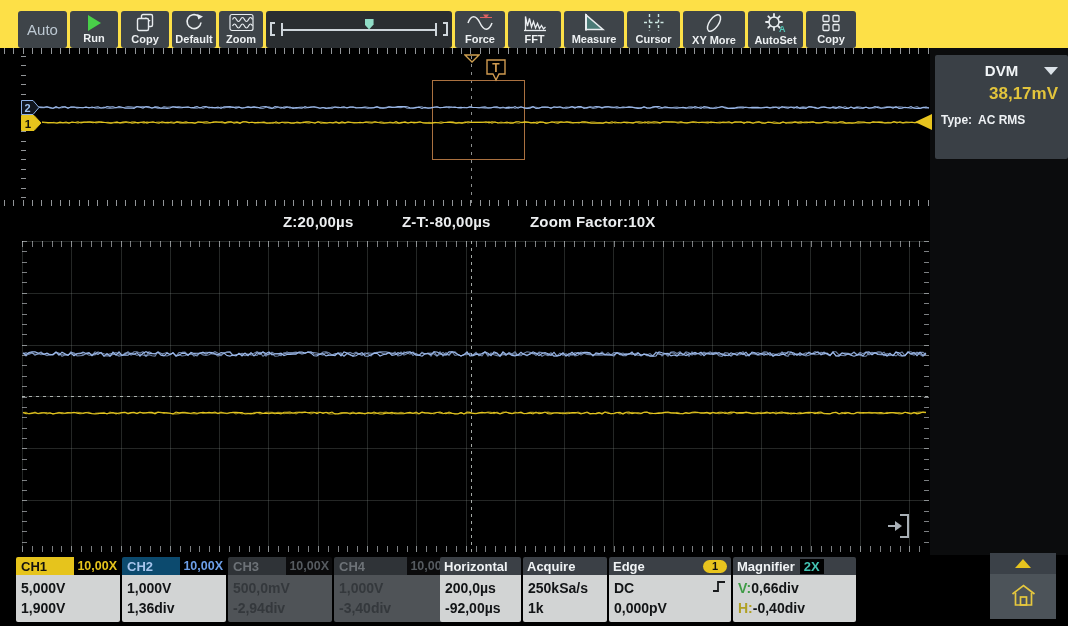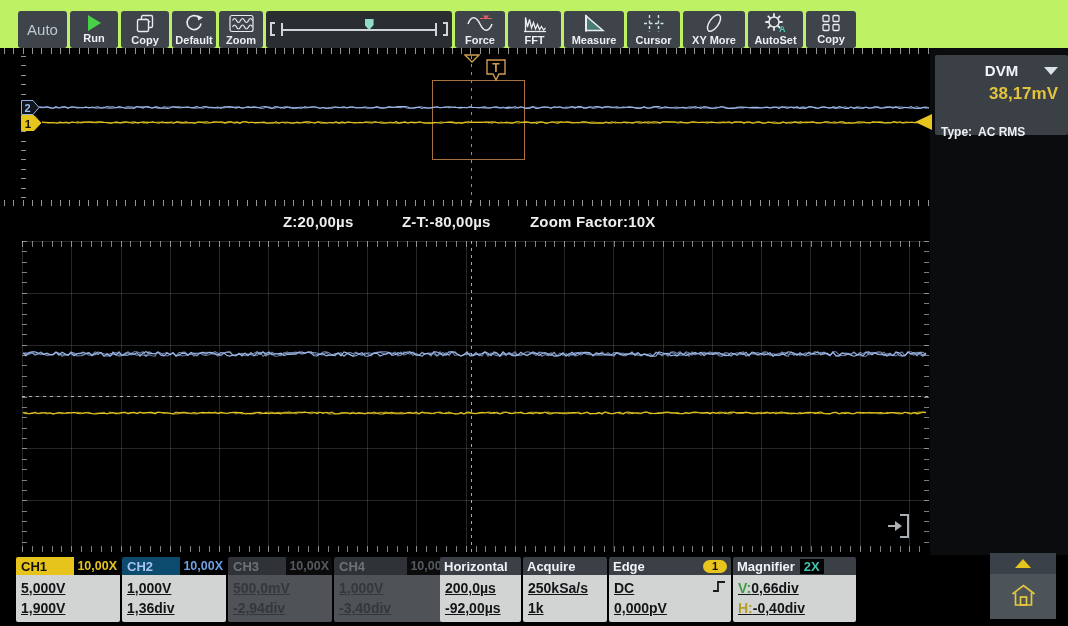--- a/index.html
+++ b/index.html
@@ -1,20 +1,20 @@
 <!DOCTYPE html>
 <html><head>
 <meta charset="utf-8">
 <style>
   html,body{margin:0;padding:0;background:#000;}
   .stage{position:relative;width:1068px;height:626px;background:#000;overflow:hidden;
          font-family:"Liberation Sans",sans-serif;-webkit-font-smoothing:antialiased;}
   
-  .toolbar{position:absolute;left:0;top:0;width:1068px;height:48px;background:#bef264;
-           display:flex;align-items:flex-end;padding:10px 12px 0 18px;gap:3px;box-sizing:border-box;}
+  .toolbar{position:absolute;left:0;top:0;width:1068px;height:48px;background:#fde047;
+           display:flex;align-items:center;padding:10px 12px 0 18px;gap:3px;box-sizing:border-box;}
   .tb-seg{height:37px;border-radius:3px;background:#3e4449;flex:0 0 auto;position:relative;}
   .btn{display:flex;flex-direction:column;align-items:center;justify-content:center;cursor:pointer;}
   .tb-label{font-size:11px;font-weight:bold;line-height:1;margin-top:2px;color:#eef1f3;}
   .auto-label{font-size:15px;color:#bcc8d2;}
   .w49{width:49px}.w48{width:48px}.w52{width:44px}.w50{width:50px}.w53{width:53px}
   .w60{width:60px}.w55{width:55px}.w62{width:62px}
   .icon{display:flex;align-items:center;justify-content:center;}
   .play-tri{width:0;height:0;border-left:13px solid #49d049;border-top:8px solid transparent;border-bottom:8px solid transparent;}
   
   .slider{width:186px;background:#2a2e31;}
@@ -42,35 +42,35 @@
   .vdash{position:absolute;left:471px;top:241px;width:1px;height:311px;
          background-image:repeating-linear-gradient(to bottom,rgba(205,212,208,.8) 0 3px,transparent 3px 7px);}
   .hdash{position:absolute;left:22px;top:396px;width:907px;height:1px;
          background-image:repeating-linear-gradient(to right,rgba(205,212,208,.8) 0 3px,transparent 3px 7px);}
   .trig-arrow{position:absolute;left:915px;top:114px;width:0;height:0;
               border-top:8px solid transparent;border-bottom:8px solid transparent;border-right:17px solid #e8c41e;}
   #wave-svg{position:absolute;left:0;top:0;pointer-events:none;z-index:5;}
   .mark{position:absolute;z-index:6;}
   
   .right-dark{position:absolute;left:930px;top:48px;width:138px;height:507px;background:#0b0c0d;}
-  .dvm{position:absolute;left:935px;top:55px;width:133px;height:80px;background:#3a4046;border-radius:2px;z-index:7;}
+  .dvm{position:absolute;left:935px;top:55px;width:133px;height:104px;background:#3a4046;border-radius:2px;z-index:7;}
   .dvm-head{position:relative;height:24px;margin-top:3px;display:flex;align-items:center;justify-content:center;}
   .dvm-title{color:#f2f5f7;font-weight:bold;font-size:15px;}
   .dvm-caret{position:absolute;right:10px;top:9px;width:0;height:0;
              border-left:7px solid transparent;border-right:7px solid transparent;border-top:8px solid #dbe2e8;}
   .dvm-value{text-align:right;padding-right:10px;font-size:17px;font-weight:bold;color:#e2c43c;margin-top:2px;}
-  .dvm-type{margin-top:21px;padding-left:6px;font-size:12px;color:#eef1f4;font-weight:bold;}
+  .dvm-type{margin-top:9px;padding-left:6px;font-size:12px;color:#eef1f4;font-weight:bold;}
   .dvm-type span{margin-right:3px;}
   
   .sb-block{position:absolute;top:557px;height:65px;border-radius:2px;overflow:hidden;cursor:pointer;}
   .sb-head{height:18px;display:flex;align-items:center;font-weight:bold;font-size:13px;}
   .sb-body{height:44px;padding:3px 5px 0 5px;font-size:14px;font-weight:bold;line-height:1.45;}
   .body-on{background:#d2d4d4;color:#121416;}
   .body-off{background:#4f5357;color:#34383c;}
-  .row{display:flex;justify-content:space-between;align-items:center;text-decoration:underline;}
+  .row{display:flex;justify-content:space-between;align-items:center;}
   .ch-name{flex:1;padding-left:5px;height:100%;display:flex;align-items:center;}
   .ch-probe{width:46px;height:100%;background:#000;display:flex;align-items:center;justify-content:flex-end;
             padding-right:3px;box-sizing:border-box;font-size:12.5px;}
   .ch1 .ch-name{background:#e6c41c;color:#151310;} .ch1 .ch-probe{color:#e6c41c;}
   .ch2 .ch-name{background:#0c4a6e;color:#a6c4ec;} .ch2 .ch-probe{color:#6d9fe8;}
   .choff .ch-name{background:#2f3337;color:#6d7277;} .choff .ch-probe{color:#565b60;background:#0b0b0c;}
   .dc{width:15px;}
   .dc .solid{height:0;border-top:2px solid currentColor;margin-bottom:2px;}
   .dc .dash{height:0;border-top:2px dashed currentColor;}
   .dc-on{color:#26292c;} .dc-off{color:#34383c;}

